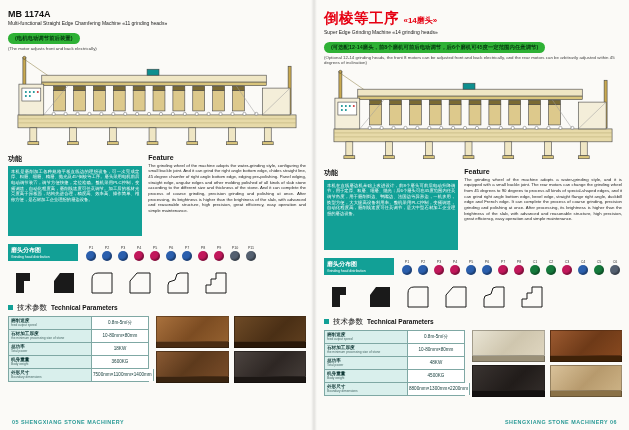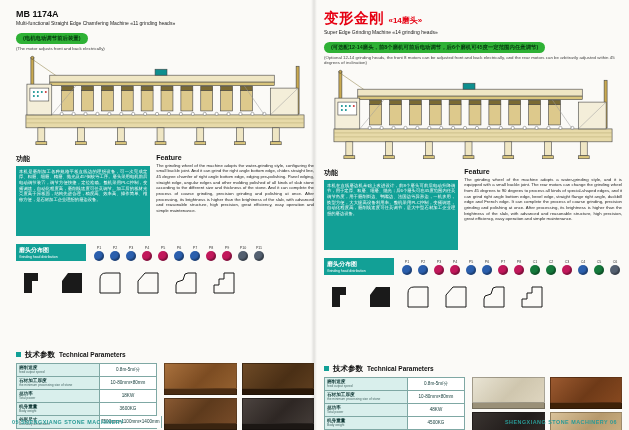--- a/index.html
+++ b/index.html
@@ -1,20 +1,20 @@
 <!DOCTYPE html>
 <html><head>
 <meta charset="utf-8">
 <style>
   html,body{margin:0;padding:0;}
   body{width:629px;height:430px;background:#cfcecb;font-family:"Liberation Sans",sans-serif;-webkit-font-smoothing:antialiased;}
   .sheet{position:relative;width:629px;height:430px;background:#fbfaf7;overflow:hidden;}
   .fold{position:absolute;left:311px;top:0;width:6px;height:100%;background:linear-gradient(90deg,rgba(0,0,0,0),rgba(0,0,0,0.10),rgba(0,0,0,0));}
   .half{position:absolute;top:9px;width:298px;}
-  .half.l{left:16px}
+  .half.l{left:8px}
   .half.r{left:324px}
 
   .model{font-size:9px;font-weight:bold;color:#111;}
   .title{margin-top:1px;line-height:15px;}
   .title-zh{color:#e60012;font-size:14.5px;font-weight:bold;letter-spacing:0.5px;}
   .title-tag{color:#e60012;font-size:8px;font-weight:bold;}
   .title-en{font-size:5px;color:#222;margin-top:1px;}
   .banner{display:inline-block;background:#2eb135;color:#06380f;font-size:5.4px;font-weight:bold;padding:2px 7px;border-radius:7px;margin-top:2px;max-width:290px;}
   .banner-en{font-size:4.4px;color:#444;margin-top:1.5px;max-width:292px;}
 
@@ -35,21 +35,21 @@
   .heads-row{display:flex;gap:4px;flex:1;align-items:flex-end;flex-wrap:nowrap;}
   .head{display:flex;flex-direction:column;align-items:center;width:12px;flex:none;}
   .head-label{font-size:3.6px;color:#333;}
   .head-dot{width:10px;height:10px;border-radius:50%;margin-top:1px;box-shadow:inset -1.5px -1.5px 1.5px rgba(0,0,0,0.35);}
 
   .profiles{display:flex;gap:12px;align-items:center;margin-top:7px;height:30px;padding-left:6px;}
   .profiles svg{width:26px;height:24px;}
 
   .params-h{margin-top:5px;display:flex;align-items:baseline;gap:4px;}
   .params-sq{width:5px;height:5px;background:#12a096;display:inline-block;flex:none;}
-  .params-zh{font-size:7.5px;font-weight:bold;color:#111;margin-top:47px;}
+  .params-zh{font-size:7.5px;font-weight:normal;color:#111;}
   .params-en{font-size:6.5px;font-weight:bold;color:#111;}
 
   .bottom{display:flex;gap:7px;margin-top:3px;}
   .ptable{width:140px;border-top:0.5px solid #7fa8a4;border-left:0.5px solid #7fa8a4;flex:none;}
   .p-row{display:flex;border-bottom:0.5px solid #7fa8a4;min-height:12px;}
   .p-label{width:78px;background:#d9efec;padding:1px 2px;border-right:0.5px solid #7fa8a4;flex:none;}
   .p-zh{display:block;font-size:4.6px;font-weight:bold;color:#123a38;}
   .p-en{display:block;font-size:3.2px;color:#4a6a68;}
   .p-val{flex:1;display:flex;align-items:center;justify-content:center;font-size:4.6px;color:#123a38;border-right:0.5px solid #7fa8a4;background:#fff;text-align:center;padding:0 1px;}
 
@@ -341,21 +341,21 @@
           <div class="sample">
             <div class="sample-top" style="background: linear-gradient(135deg, rgb(76, 68, 64), rgb(46, 39, 36) 55%, rgb(67, 59, 55));"></div>
             <div class="sample-edge" style="background: rgb(28, 23, 20);"></div>
           </div>
         </div>
     </div>
   </div>
 
   <div class="half r">
     <div class="title">
-      <span class="title-zh">变形金刚</span>
+      <span class="title-zh">倒棱等工序</span>
       <span class="title-tag">«14磨头»</span>
     </div>
     <div class="title-en">Super Edge Grinding Machine «14 grinding heads»</div>
     <div><span class="banner">(可选配12-14磨头，前8个磨机可前后电动调节，后6个磨机可45度一定范围内任意调节)</span></div>
     <div class="banner-en">(Optional 12-14 grinding heads, the front 8 motors can be adjusted front and back electrically, and the rear motors can be arbitrarily adjusted within 45 degrees of inclination)</div>
 
     <div class="machine">
       <svg viewBox="0 0 300 96">
           <use href="#machine-art"></use>
         </svg>

